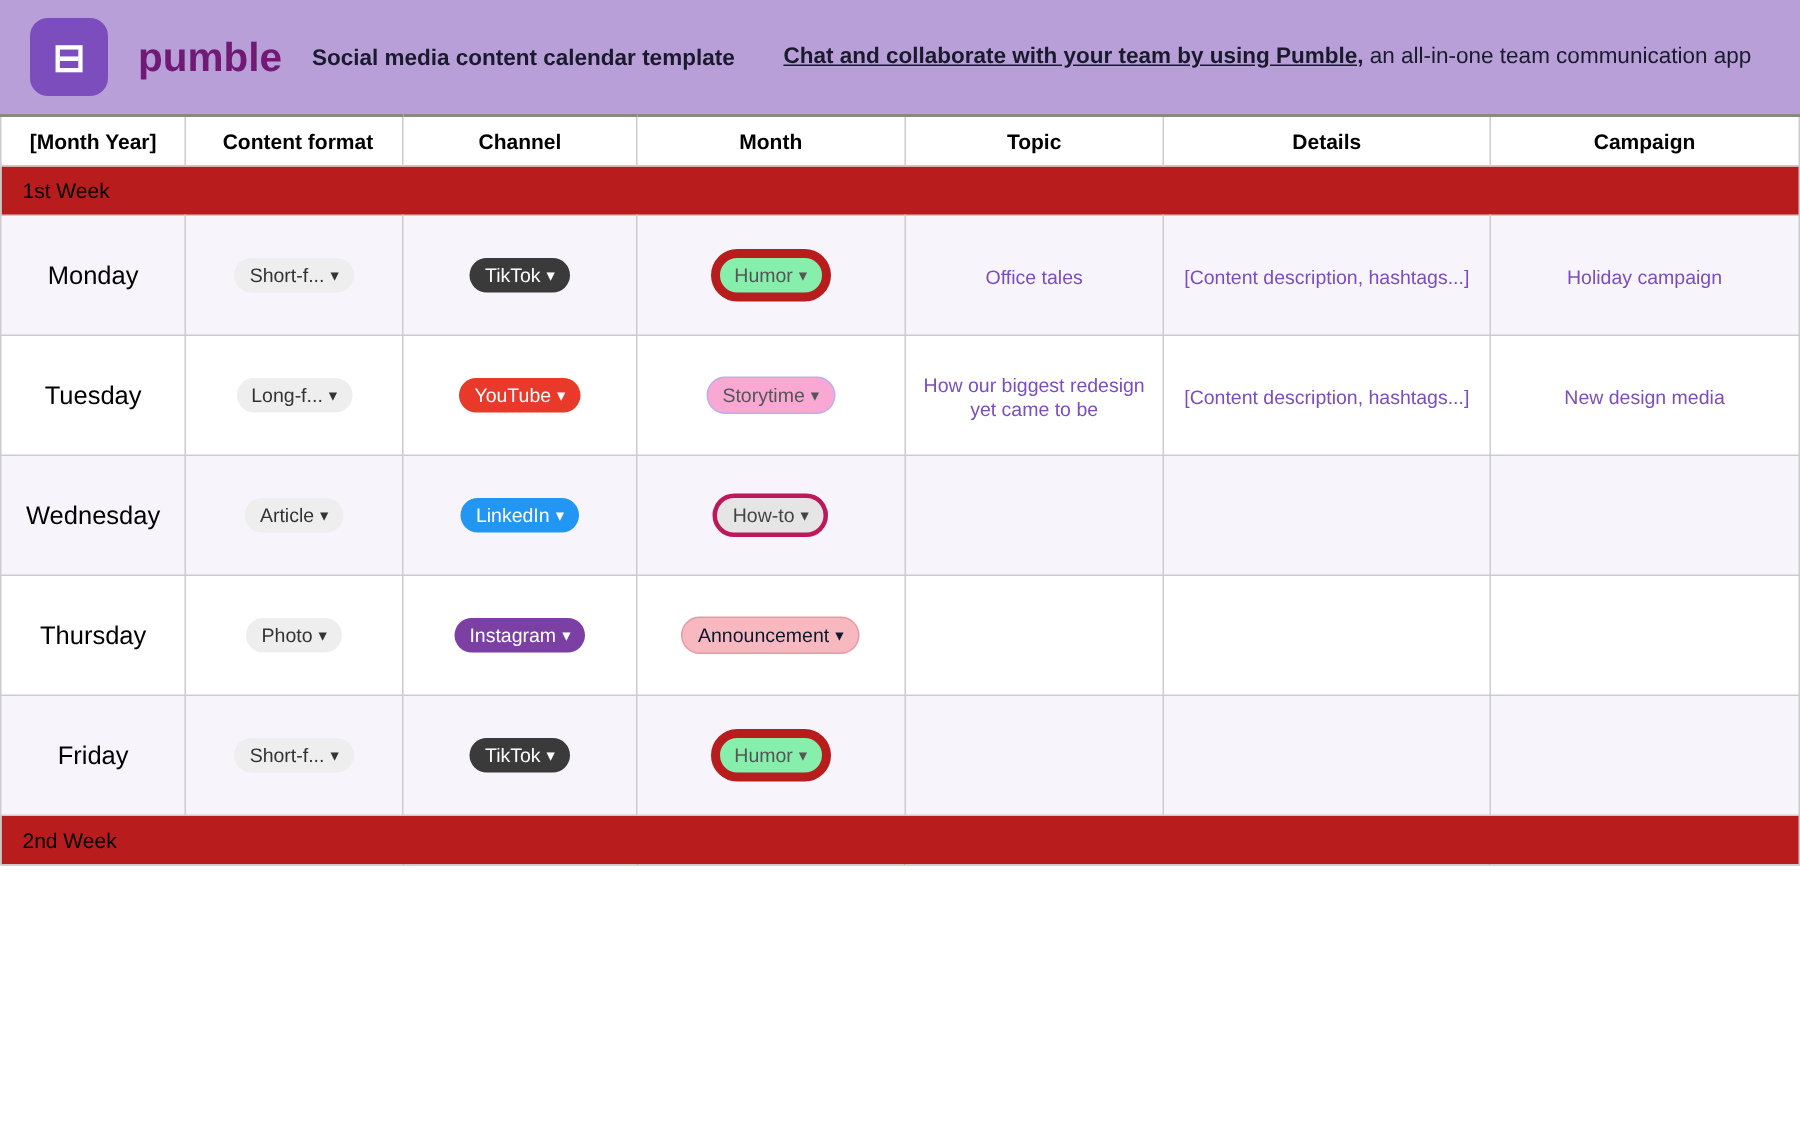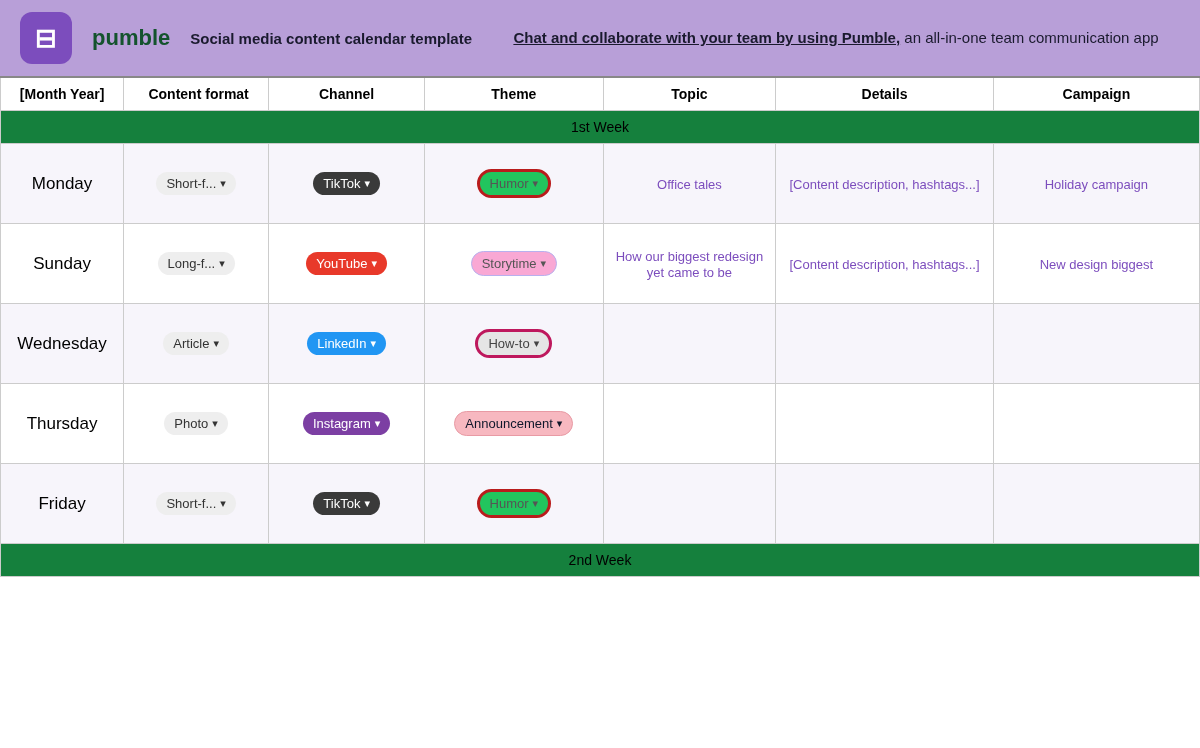--- a/index.html
+++ b/index.html
@@ -28,23 +28,23 @@
       justify-content: center;
       flex-shrink: 0;
     }
     .logo-icon {
       color: white;
       font-size: 26px;
       font-weight: bold;
       line-height: 1;
     }
     .logo-text {
-      font-size: 22px;
-      font-weight: bold;
-      color: #14532d;
+      font-size: 27px;
+      font-weight: bold;
+      color: #701a75;
     }
     .header-title-col {
       display: flex;
       flex-direction: column;
       align-items: center;
       min-width: 160px;
       text-align: left;
       font-weight: bold;
       font-size: 15px;
       line-height: 1.4;
@@ -74,22 +74,22 @@
       vertical-align: middle;
       text-align: center;
     }
     thead th {
       font-weight: bold;
       font-size: 14px;
       background: #fff;
       border-top: 2px solid #888;
     }
     .week-header td {
-      background: #15803d;
-      text-align: center;
+      background: #b91c1c;
+      text-align: left;
       font-size: 14px;
       font-weight: normal;
       padding: 8px 14px;
       border-left: 1px solid #ccc;
       border-right: 1px solid #ccc;
     }
     .day-label {
       font-weight: normal;
       font-size: 17px;
     }
@@ -116,21 +116,21 @@
     }
     .badge-dropdown::after {
       content: '▾';
       font-size: 11px;
     }
     .badge-gray { background: #eee; color: #333; }
     .badge-dark { background: #3a3a3a; color: #fff; }
     .badge-red { background: #e8392a; color: #fff; }
     .badge-blue { background: #2196f3; color: #fff; }
     .badge-purple-dark { background: #7c3fa3; color: #fff; }
-    .badge-yellow { background: #22c55e; color: #555; border: 3px solid #b91c1c; }
+    .badge-yellow { background: #86efac; color: #555; border: 6px solid #b91c1c; }
     .badge-lavender { background: #f9a8d4; color: #555; border: 1px solid #b8b0ee; }
     .badge-cyan { background: #e5e5e5; color: #444; border: 3px solid #be185d; }
     .badge-pink { background: #f7b8c0; color: #0f172a; border: 1px solid #e89aa4; }
 
     .topic-text { color: #7c4dbd; font-size: 13px; }
     .details-text { color: #7c4dbd; font-size: 13px; }
     .campaign-text { color: #7c4dbd; font-size: 13px; font-weight: 500; }
 
     .col-date { width: 100px; }
     .col-format { width: 130px; padding-left: 15px; }
@@ -153,47 +153,47 @@
     <a>Chat and collaborate with your team by using Pumble,</a><span> an all-in-one team communication app</span>
   </div>
 </div>
 
 <table>
   <thead>
     <tr>
       <th class="col-date">[Month Year]</th>
       <th class="col-format">Content format</th>
       <th class="col-channel">Channel</th>
-      <th class="col-theme">Theme</th>
+      <th class="col-theme">Month</th>
       <th class="col-topic">Topic</th>
       <th class="col-details">Details</th>
       <th class="col-campaign">Campaign</th>
     </tr>
   </thead>
   <tbody id="table-body">
   <tr class="week-header">
         <td colspan="7">1st Week</td>
       </tr>
       <tr class="data-row">
         <td class="day-label">Monday</td>
         <td><span class="badge badge-dropdown badge-gray">Short-f...</span></td>
         <td><span class="badge badge-dropdown badge-dark">TikTok</span></td>
         <td><span class="badge badge-dropdown badge-yellow">Humor</span></td>
         <td><span class="topic-text">Office tales</span></td>
         <td><span class="details-text">[Content description, hashtags...]</span></td>
         <td><span class="campaign-text">Holiday campaign</span></td>
       </tr>
       <tr class="data-row">
-        <td class="day-label">Sunday</td>
+        <td class="day-label">Tuesday</td>
         <td><span class="badge badge-dropdown badge-gray">Long-f...</span></td>
         <td><span class="badge badge-dropdown badge-red">YouTube</span></td>
         <td><span class="badge badge-dropdown badge-lavender">Storytime</span></td>
         <td><span class="topic-text">How our biggest redesign yet came to be</span></td>
         <td><span class="details-text">[Content description, hashtags...]</span></td>
-        <td><span class="campaign-text">New design biggest</span></td>
+        <td><span class="campaign-text">New design media</span></td>
       </tr>
       <tr class="data-row">
         <td class="day-label">Wednesday</td>
         <td><span class="badge badge-dropdown badge-gray">Article</span></td>
         <td><span class="badge badge-dropdown badge-blue">LinkedIn</span></td>
         <td><span class="badge badge-dropdown badge-cyan">How-to</span></td>
         <td></td>
         <td></td>
         <td></td>
       </tr>

